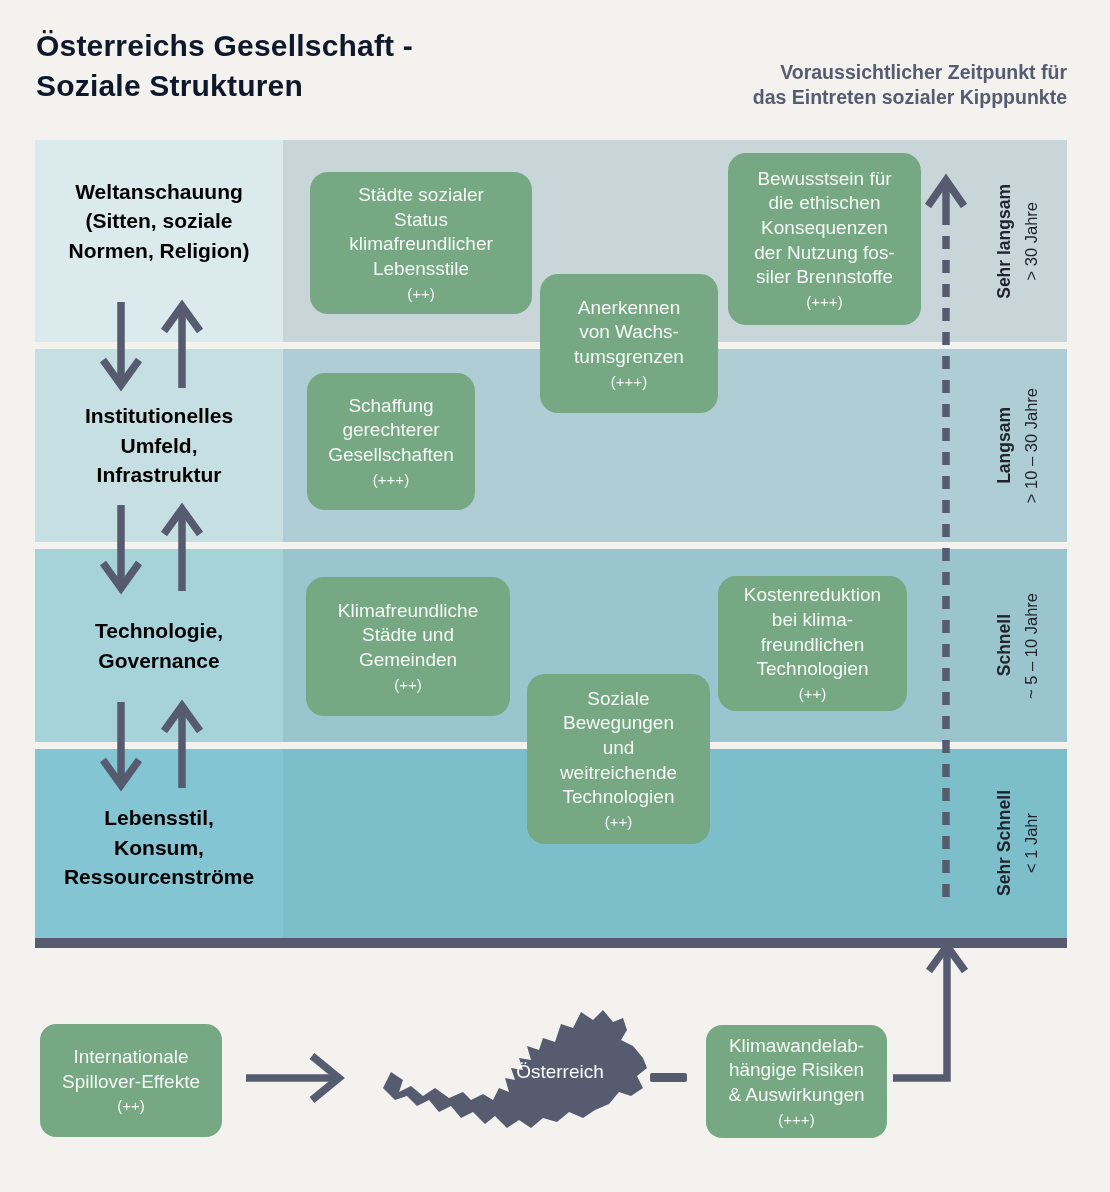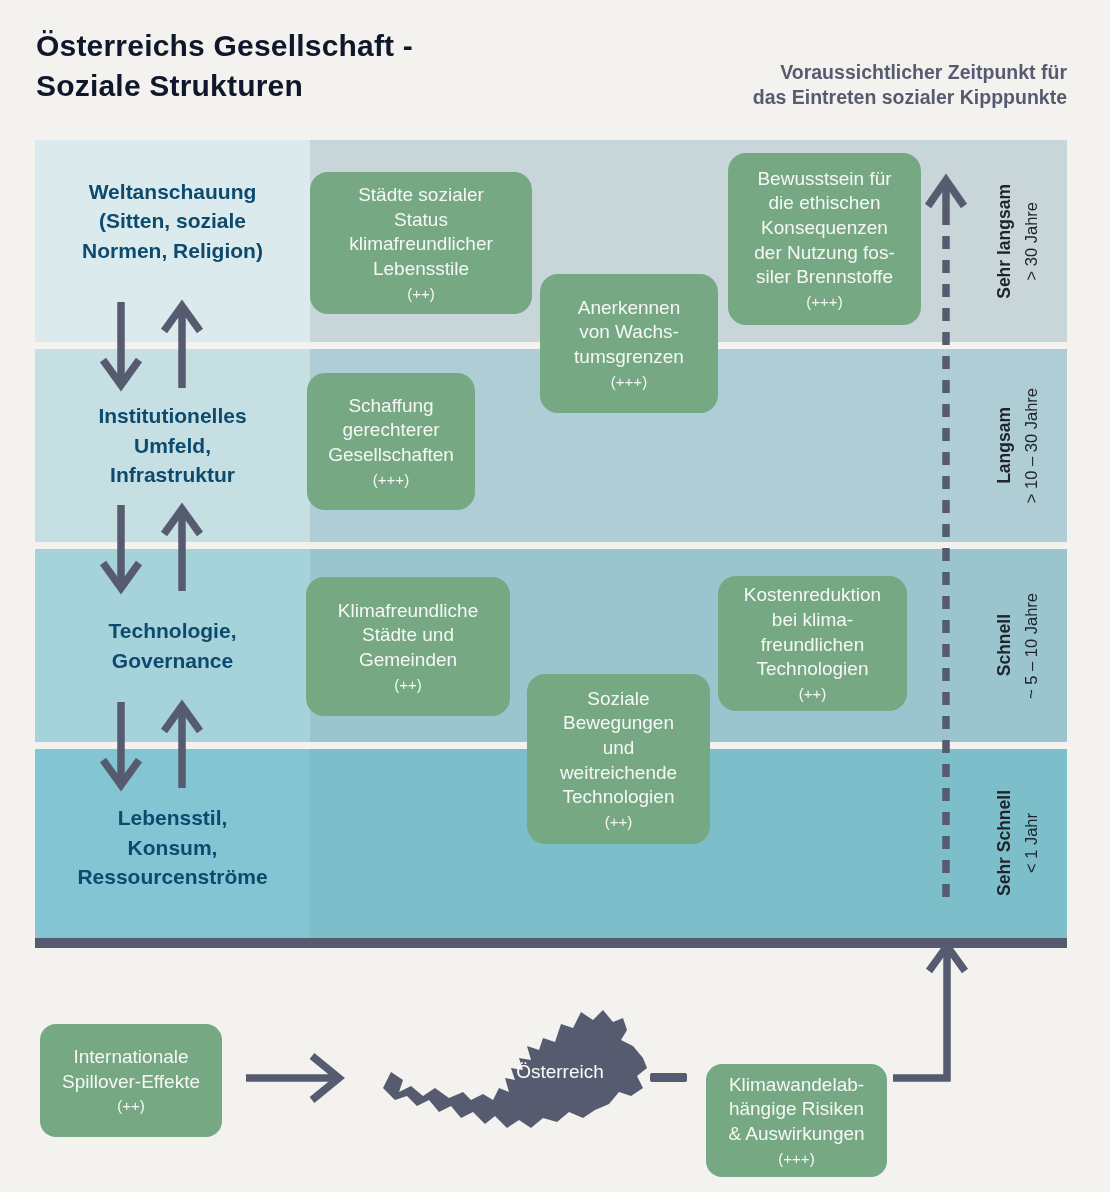--- a/index.html
+++ b/index.html
@@ -17,22 +17,22 @@
   .subtitle { position:absolute; right:43px; top:60px; width:460px; text-align:right;
               font-size:19.5px; font-weight:700; color:#565b70; line-height:1.3; }
 
   
   .diagram { position:absolute; left:35px; top:140px; width:1032px; height:798px; }
   .row { position:absolute; left:0; width:100%; display:flex; }
   .row0 { top:0;    height:202px; }
   .row1 { top:209px; height:193px; }
   .row2 { top:409px; height:193px; }
   .row3 { top:609px; height:189px; }
-  .row-left { width:275px; height:100%; display:flex; align-items:center; justify-content:center;
-              text-align:center; font-weight:700; font-size:21px; color:#0c4a6e; line-height:1.4; }
+  .row-left { width:248px; height:100%; display:flex; align-items:center; justify-content:center;
+              text-align:center; font-weight:700; font-size:21px; color:#000000; line-height:1.4; }
   .row-band { flex:1; height:100%; }
   .row0 .row-left{background:#dbeaec;} .row0 .row-band{background:#c8d6da;}
   .row1 .row-left{background:#c6dfe3;} .row1 .row-band{background:#aecdd5;}
   .row2 .row-left{background:#a6d2da;} .row2 .row-band{background:#9ac4ce;}
   .row3 .row-left{background:#84c5d3;} .row3 .row-band{background:#7cbfcb;}
   .row0 .row-left { padding-bottom:40px; }
   .row3 .row-left { padding-top:8px; }
   .baseline { position:absolute; left:35px; top:938px; width:1032px; height:10px; background:#565b70; }
 
   
@@ -62,21 +62,21 @@
             justify-content:center; gap:7px; color:#20242e; }
   .v0 { top:0;    height:202px; }
   .v1 { top:209px; height:193px; }
   .v2 { top:409px; height:193px; }
   .v3 { top:609px; height:189px; }
   .vtxt { writing-mode:vertical-rl; transform:rotate(180deg); font-size:16.5px; }
   .vtxt.bold { font-weight:700; font-size:17.5px; }
 
   
   .spill  { left:40px;  top:1024px; width:182px; height:113px; border-radius:16px; }
-  .risks  { left:706px; top:1025px; width:181px; height:113px; border-radius:16px;margin-top:39px; }
+  .risks  { left:706px; top:1025px; width:181px; height:113px; border-radius:16px; }
   .rarrow { position:absolute; left:240px; top:1048px; width:125px; height:60px; }
   .rarrow polyline, .rarrow line { fill:none; stroke:#565b70; stroke-width:7.5; }
   .mapbox { position:absolute; left:375px; top:1000px; width:280px; height:145px; }
   .mapbox text { fill:#fbfcfb; font-size:19px; font-family:"Liberation Sans","DejaVu Sans",sans-serif; }
   .cdash  { position:absolute; left:650px; top:1073px; width:37px; height:9px; background:#565b70; border-radius:2px; }
   .larrow { position:absolute; left:885px; top:940px; width:95px; height:145px; }
   .larrow polyline { fill:none; stroke:#565b70; stroke-width:7.5; }
 </style>
 </head>
 <body>

